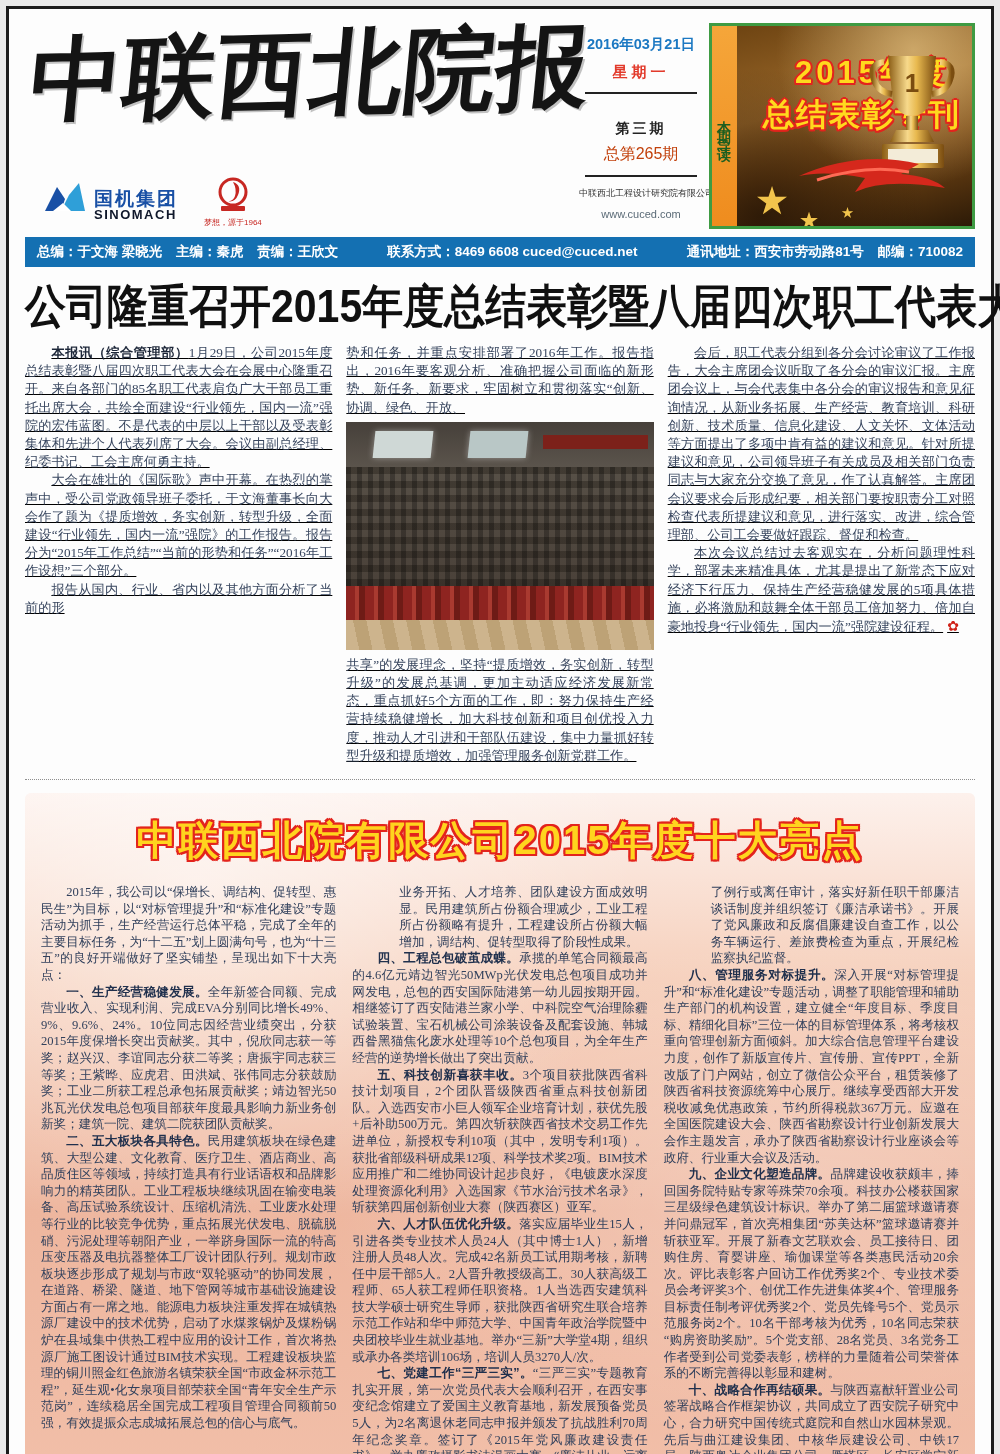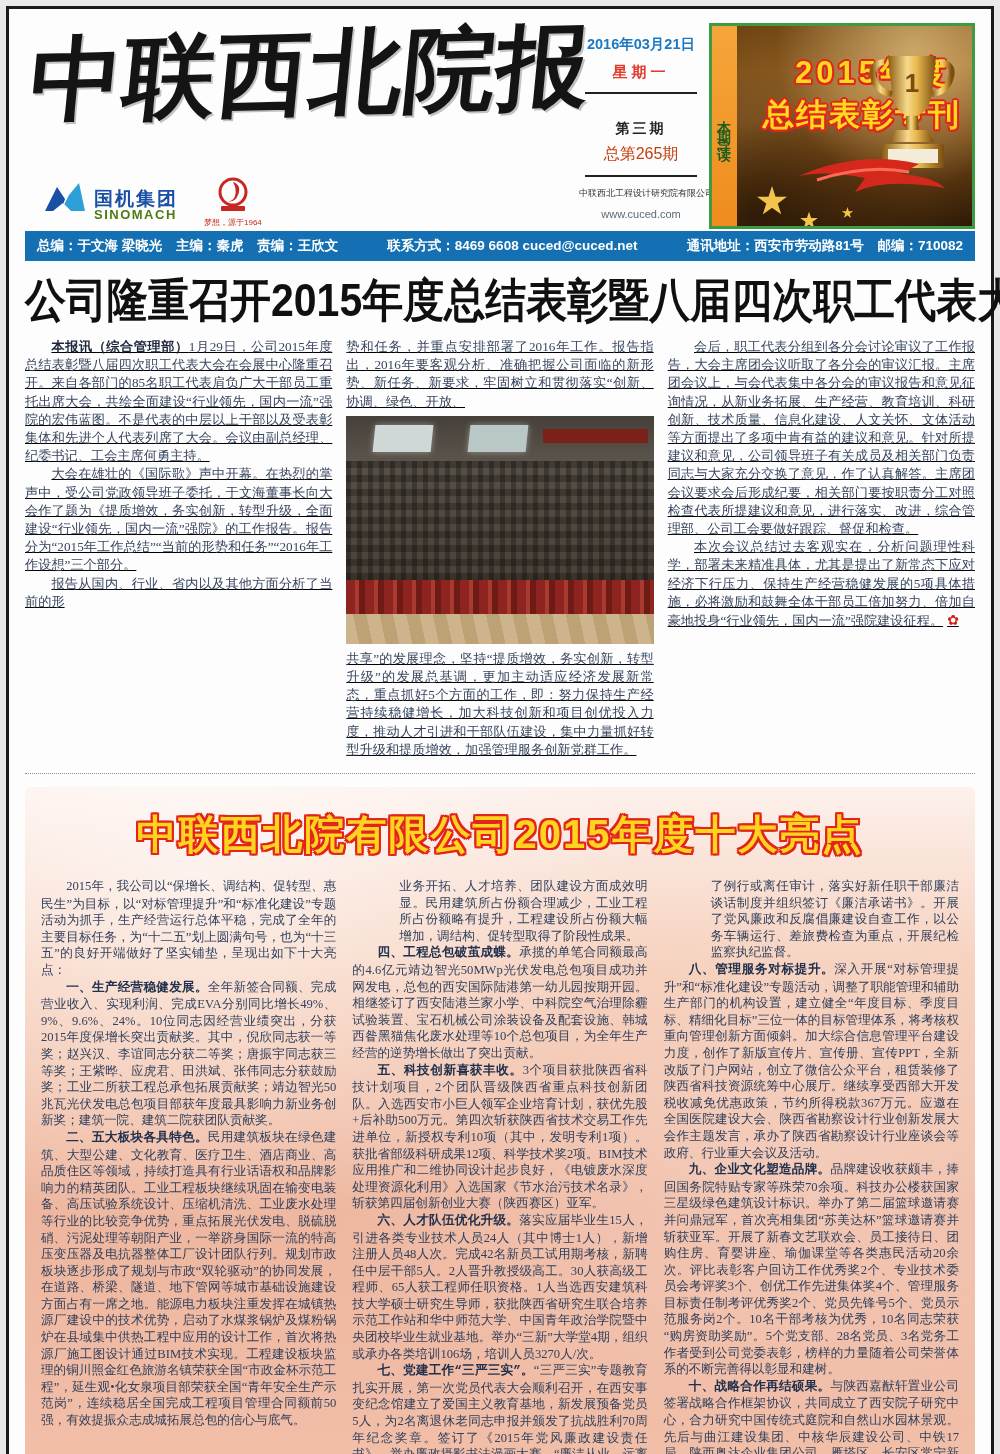--- a/index.html
+++ b/index.html
@@ -15,21 +15,21 @@
   .mast-title {
     font-family:"DejaVu Serif", serif; font-weight:900; font-size:92px;
     letter-spacing:1px; color:#141414; transform:skewX(-7deg) rotate(-1.5deg);
     transform-origin:left bottom; white-space:nowrap; line-height:1.25;
     text-shadow:2px 2px 0 rgba(20,20,20,.25);
   }
   .logo-row { position:absolute; left:18px; bottom:2px; display:flex; align-items:center; gap:26px; }
   .sino { display:flex; align-items:flex-end; gap:7px; }
   .sino-texts { line-height:1; }
   .sino-cn { font-size:19px; font-weight:bold; color:#1950a5; letter-spacing:2px; }
-  .sino-en { font-size:13px; font-weight:bold; color:#4d7c0f; letter-spacing:1.5px; }
+  .sino-en { font-size:13px; font-weight:bold; color:#0f172a; letter-spacing:1.5px; }
   .cuced-logo { text-align:center; line-height:1; }
   .cuced-tag { font-size:8px; color:#c72722; margin-top:2px; letter-spacing:0; }
   .news-en { font-size:35px; font-weight:bold; color:#161616; letter-spacing:13px; white-space:nowrap; }
   
   .datebox { width:124px; padding-top:12px; text-align:center; }
   .d-date { color:#1b78c2; font-size:14.5px; font-weight:bold; white-space:nowrap; }
   .d-week { color:#e23a2b; font-size:15px; font-weight:bold; margin:9px 0 10px; letter-spacing:4px; }
   .d-rule { border:0; border-top:2px solid #222; margin:0 6px; }
   .d-issue { color:#222; font-size:14px; font-weight:bold; margin:26px 0 6px; letter-spacing:3px; }
   .d-total { color:#c2410c; font-size:16px; font-weight:normal; margin-bottom:10px; white-space:nowrap; }
@@ -60,21 +60,21 @@
   .promo-l1 { top:26px; left:58px; font-size:31px; letter-spacing:4px; }
   .promo-l2 { top:68px; font-size:31px; letter-spacing:2px; }
   .trophy { position:absolute; right:6px; top:22px; }
   .swoosh { position:absolute; left:60px; bottom:18px; }
   .star { position:absolute; color:#f2c44c; text-shadow:1px 1px 2px #3a230a; }
   .s1 { left:18px; bottom:2px; font-size:34px; }
   .s2 { left:62px; bottom:-8px; font-size:20px; }
   .s3 { left:104px; bottom:4px; font-size:13px; }
   
   .infobar {
-    margin-top:2px; background:#1470b2; color:#fff; height:30px;
+    margin-top:8px; background:#1470b2; color:#fff; height:30px;
     display:flex; align-items:center; justify-content:space-between;
     font-size:13.5px; font-weight:bold; padding:0 12px; white-space:nowrap;
   }
   .infobar .seg { margin-right:10px; }
   
   .headline {
     text-align:center; font-size:41px; font-weight:900; color:#101010;
     letter-spacing:0px; margin:12px 0 10px; transform:scaleY(1.12); white-space:nowrap;
   }
   
@@ -114,21 +114,21 @@
     text-align:center; font-size:40px; font-weight:900; color:#ffd41e;
     margin:14px 0 16px; letter-spacing:2px; white-space:nowrap;
     text-shadow:-2px 0 #e3241d,2px 0 #e3241d,0 -2px #e3241d,0 2px #e3241d,
       -2px -2px #e3241d,2px 2px #e3241d,-2px 2px #e3241d,2px -2px #e3241d;
   }
   .hl-cols { display:flex; gap:16px; }
   .hl-col { flex:1; font-family:"Liberation Serif","DejaVu Serif",serif; font-size:12.6px;
             line-height:16.6px; color:#31405c; text-align:justify; }
   .hl-col p { text-indent:2em; }
   .hl-col p.noindent { text-indent:0;margin-left:47px; }
-  .hl-head { font-family:Liberation Mono, monospace; color:#20304d; }
+  .hl-head { font-family:Liberation Sans, sans-serif; color:#20304d; }
 </style>
 </head>
 <body>
 
 <div class="page">
 
   <div class="header">
     <div class="mast-left">
       <div class="mast-title">中联西北院报</div>
       <div class="logo-row">

